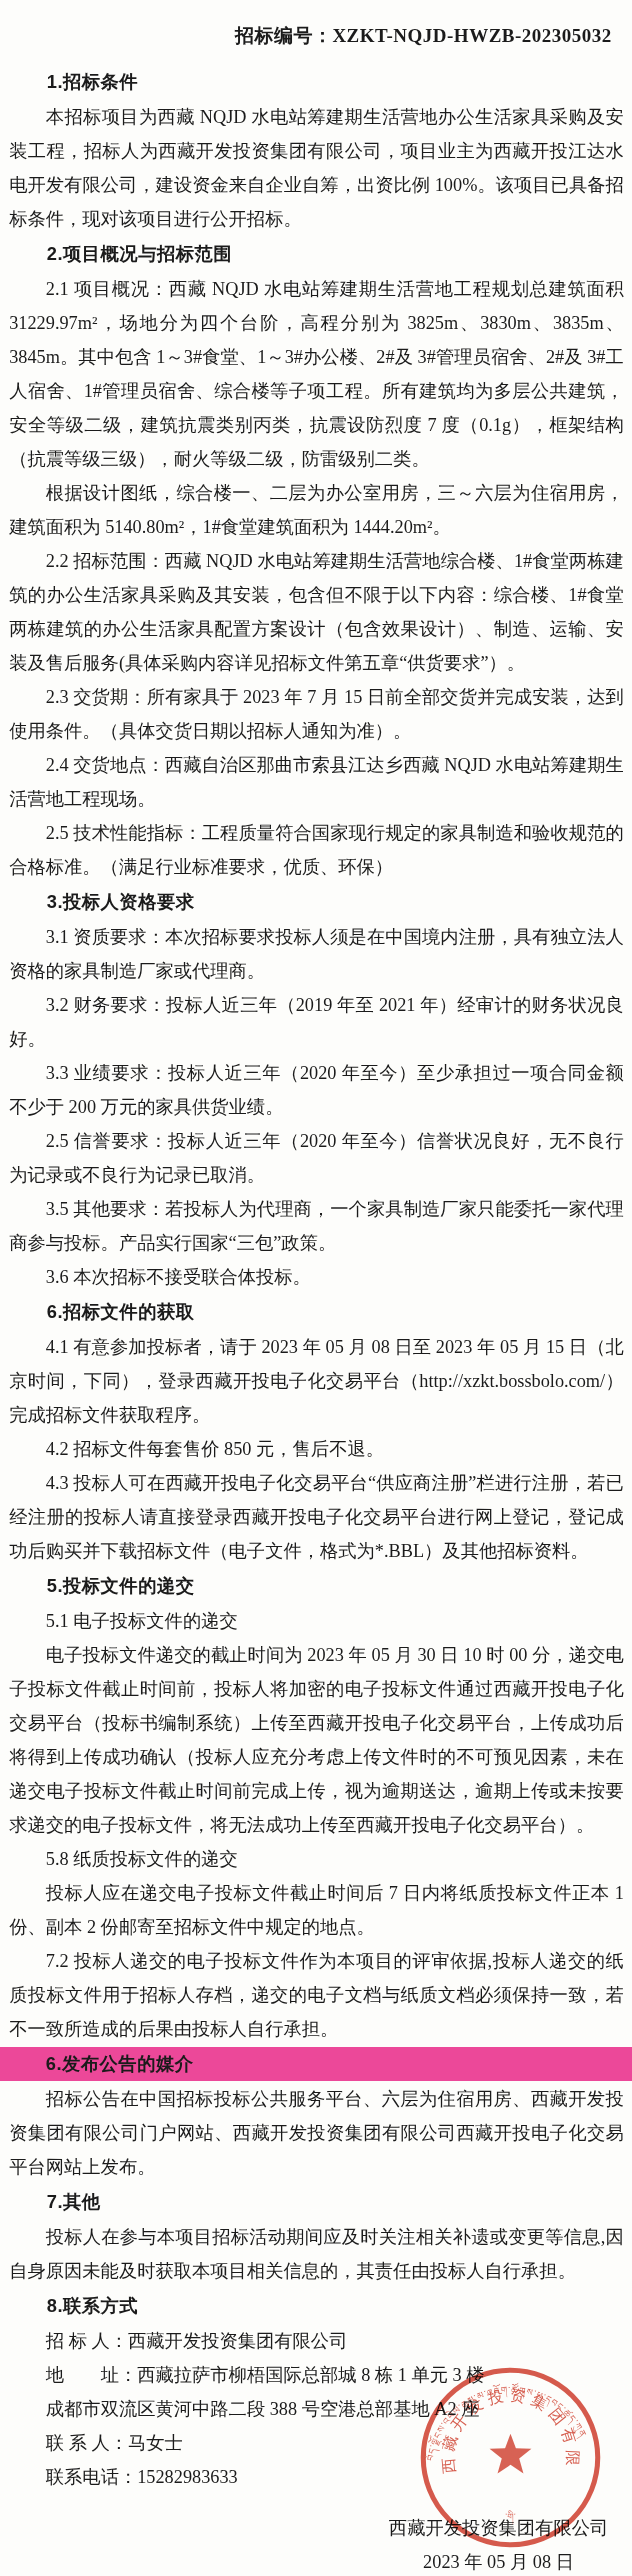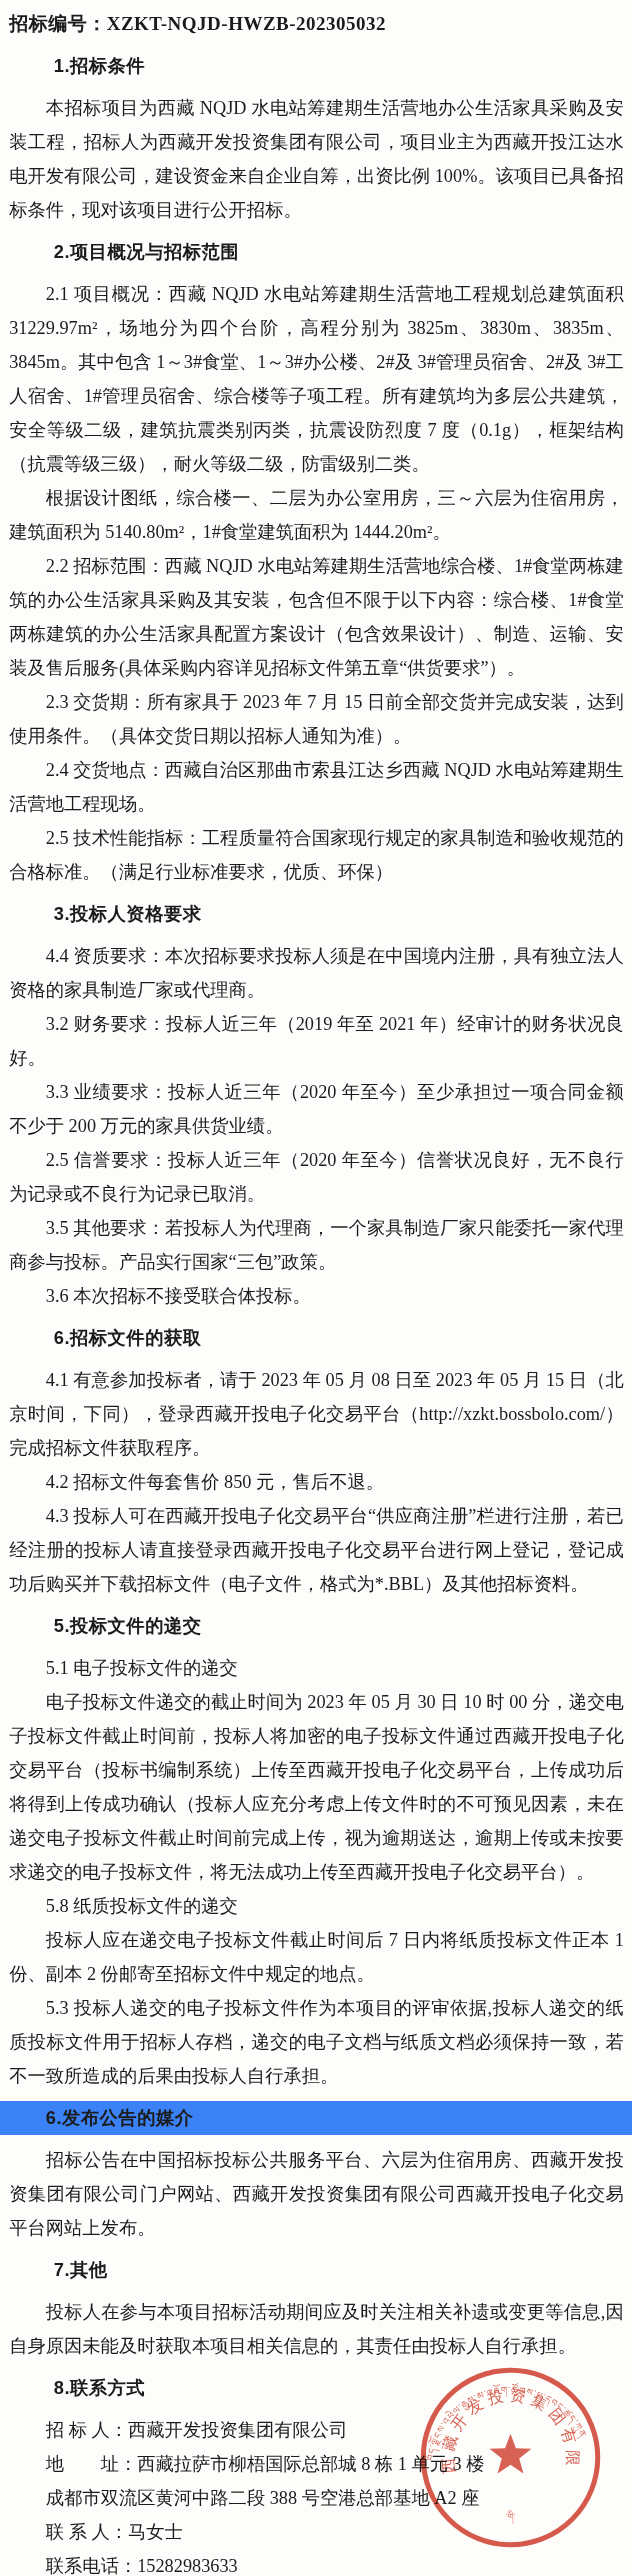--- a/index.html
+++ b/index.html
@@ -4,31 +4,31 @@
 <style>
   html,body{margin:0;padding:0;}
   body{
     width:633px;height:2576px;overflow:hidden;position:relative;
     background:#fdfdfb;color:#1b1b1b;
     font-family:"Liberation Serif","DejaVu Serif",serif;
     font-size:18.3px;line-height:34px;
   }
   .page{padding:7.3px 9.2px 0 9.2px;position:relative;}
   .title{
-    text-align:left;text-indent:0;margin:0;
+    text-align:right;text-indent:0;margin:12px;
     font-size:19px;font-weight:600;letter-spacing:0.5px;
   }
   p.p{margin:0;text-indent:2em;text-align:justify;overflow-wrap:break-word;}
   p.hd{
-    margin:8px;text-indent:2em;font-weight:700;
+    margin:1px;text-indent:2em;font-weight:700;
     font-family:"Liberation Sans","DejaVu Sans",sans-serif;
     font-size:18.3px;letter-spacing:0.5px;
   }
   p.shade{
-    background:#3b82f6;
+    background:#ec4899;
     margin-left:-9.2px;margin-right:-9.2px;
     padding-left:9.2px;padding-right:9.2px;
   }
   .signature{
     width:fit-content;
     margin:16.5px 15.6px 0 auto;
     text-align:center;
   }
   .signature p{margin:0;text-indent:0;}
   .stamp{
@@ -49,38 +49,38 @@
 
   <p class="hd">2.项目概况与招标范围</p>
   <p class="p">2.1 项目概况：西藏 NQJD 水电站筹建期生活营地工程规划总建筑面积 31229.97m²，场地分为四个台阶，高程分别为 3825m、3830m、3835m、3845m。其中包含 1～3#食堂、1～3#办公楼、2#及 3#管理员宿舍、2#及 3#工人宿舍、1#管理员宿舍、综合楼等子项工程。所有建筑均为多层公共建筑，安全等级二级，建筑抗震类别丙类，抗震设防烈度 7 度（0.1g），框架结构（抗震等级三级），耐火等级二级，防雷级别二类。</p>
   <p class="p">根据设计图纸，综合楼一、二层为办公室用房，三～六层为住宿用房，建筑面积为 5140.80m²，1#食堂建筑面积为 1444.20m²。</p>
   <p class="p">2.2 招标范围：西藏 NQJD 水电站筹建期生活营地综合楼、1#食堂两栋建筑的办公生活家具采购及其安装，包含但不限于以下内容：综合楼、1#食堂两栋建筑的办公生活家具配置方案设计（包含效果设计）、制造、运输、安装及售后服务(具体采购内容详见招标文件第五章“供货要求”）。</p>
   <p class="p">2.3 交货期：所有家具于 2023 年 7 月 15 日前全部交货并完成安装，达到使用条件。（具体交货日期以招标人通知为准）。</p>
   <p class="p">2.4 交货地点：西藏自治区那曲市索县江达乡西藏 NQJD 水电站筹建期生活营地工程现场。</p>
   <p class="p">2.5 技术性能指标：工程质量符合国家现行规定的家具制造和验收规范的合格标准。（满足行业标准要求，优质、环保）</p>
 
   <p class="hd">3.投标人资格要求</p>
-  <p class="p">4.4 资质要求：本次招标要求投标人须是在中国境内注册，具有独立法人资格的家具制造厂家或代理商。</p>
+  <p class="p">3.1 资质要求：本次招标要求投标人须是在中国境内注册，具有独立法人资格的家具制造厂家或代理商。</p>
   <p class="p">3.2 财务要求：投标人近三年（2019 年至 2021 年）经审计的财务状况良好。</p>
   <p class="p">3.3 业绩要求：投标人近三年（2020 年至今）至少承担过一项合同金额不少于 200 万元的家具供货业绩。</p>
   <p class="p">2.5 信誉要求：投标人近三年（2020 年至今）信誉状况良好，无不良行为记录或不良行为记录已取消。</p>
   <p class="p">3.5 其他要求：若投标人为代理商，一个家具制造厂家只能委托一家代理商参与投标。产品实行国家“三包”政策。</p>
   <p class="p">3.6 本次招标不接受联合体投标。</p>
 
   <p class="hd">6.招标文件的获取</p>
   <p class="p">4.1 有意参加投标者，请于 2023 年 05 月 08 日至 2023 年 05 月 15 日（北京时间，下同），登录西藏开投电子化交易平台（http://xzkt.bossbolo.com/）完成招标文件获取程序。</p>
   <p class="p">4.2 招标文件每套售价 850 元，售后不退。</p>
   <p class="p">4.3 投标人可在西藏开投电子化交易平台“供应商注册”栏进行注册，若已经注册的投标人请直接登录西藏开投电子化交易平台进行网上登记，登记成功后购买并下载招标文件（电子文件，格式为*.BBL）及其他招标资料。</p>
 
   <p class="hd">5.投标文件的递交</p>
   <p class="p">5.1 电子投标文件的递交</p>
   <p class="p">电子投标文件递交的截止时间为 2023 年 05 月 30 日 10 时 00 分，递交电子投标文件截止时间前，投标人将加密的电子投标文件通过西藏开投电子化交易平台（投标书编制系统）上传至西藏开投电子化交易平台，上传成功后将得到上传成功确认（投标人应充分考虑上传文件时的不可预见因素，未在递交电子投标文件截止时间前完成上传，视为逾期送达，逾期上传或未按要求递交的电子投标文件，将无法成功上传至西藏开投电子化交易平台）。</p>
   <p class="p">5.8 纸质投标文件的递交</p>
   <p class="p">投标人应在递交电子投标文件截止时间后 7 日内将纸质投标文件正本 1 份、副本 2 份邮寄至招标文件中规定的地点。</p>
-  <p class="p">5.3 投标人递交的电子投标文件作为本项目的评审依据,投标人递交的纸质投标文件用于招标人存档，递交的电子文档与纸质文档必须保持一致，若不一致所造成的后果由投标人自行承担。</p>
+  <p class="p">7.2 投标人递交的电子投标文件作为本项目的评审依据,投标人递交的纸质投标文件用于招标人存档，递交的电子文档与纸质文档必须保持一致，若不一致所造成的后果由投标人自行承担。</p>
 
   <p class="hd shade">6.发布公告的媒介</p>
   <p class="p">招标公告在中国招标投标公共服务平台、六层为住宿用房、西藏开发投资集团有限公司门户网站、西藏开发投资集团有限公司西藏开投电子化交易平台网站上发布。</p>
 
   <p class="hd">7.其他</p>
   <p class="p">投标人在参与本项目招标活动期间应及时关注相关补遗或变更等信息,因自身原因未能及时获取本项目相关信息的，其责任由投标人自行承担。</p>
 
   <p class="hd">8.联系方式</p>
   <p class="p">招 标 人：西藏开发投资集团有限公司</p>
   <p class="p">地　　址：西藏拉萨市柳梧国际总部城 8 栋 1 单元 3 楼</p>

